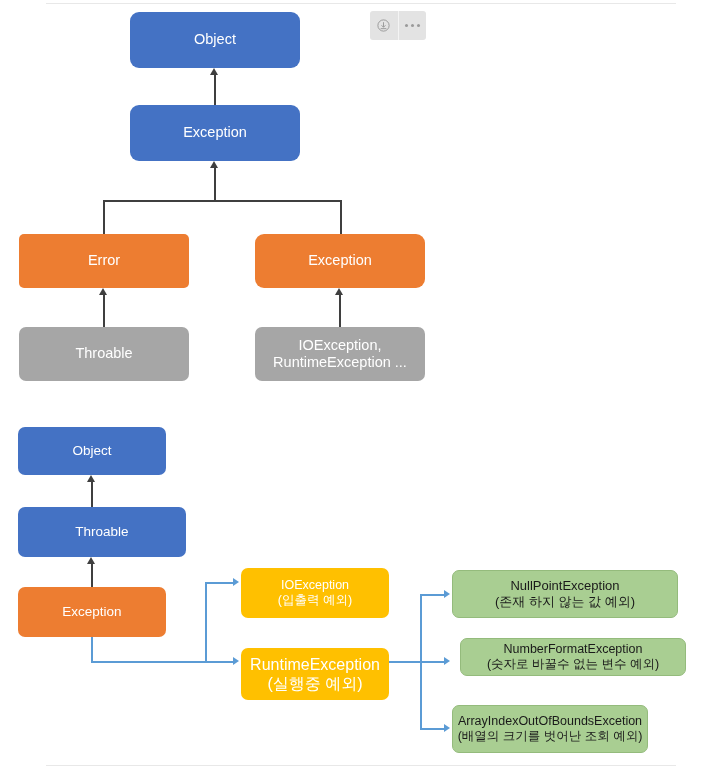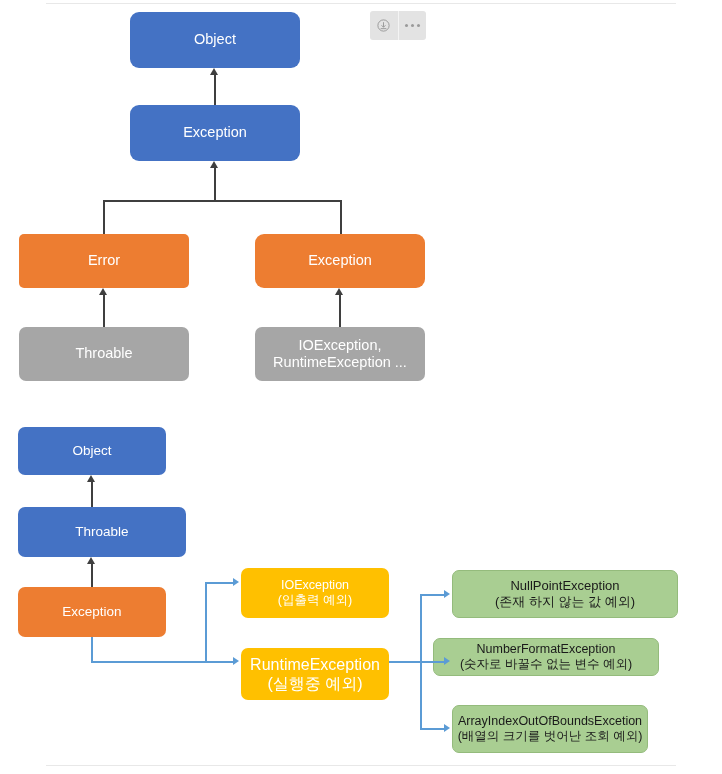--- a/index.html
+++ b/index.html
@@ -127,21 +127,21 @@
 
   
   #d2-object    { left: 18px;  top: 427px; width: 148px; height: 48px; font-size: 13.5px; }
   #d2-throable  { left: 18px;  top: 507px; width: 168px; height: 50px; font-size: 13.5px; }
   #d2-exception { left: 18px;  top: 587px; width: 148px; height: 50px; font-size: 13.5px; }
 
   #d2-ioexc   { left: 241px; top: 556px; width: 148px; height: 50px; font-size: 12.5px; color:#ffffff; }
   #d2-rtexc   { left: 241px; top: 636px; width: 148px; height: 52px; font-size: 16px; color:#ffffff; }
 
   #d2-null    { left: 452px; top: 570px; width: 226px; height: 48px; font-size: 13px; }
-  #d2-numfmt  { left: 433px; top: 638px; width: 226px; height: 30px; font-size: 12.5px; }
+  #d2-numfmt  { left: 460px; top: 638px; width: 226px; height: 30px; font-size: 12.5px; }
   #d2-aioobe  { left: 452px; top: 705px; width: 196px; height: 48px; font-size: 12.5px; }
 
   
   #d2-c1 { left: 91px; top: 482px; height: 25px; }
   #d2-a1 { left: 87px; top: 475px; }
   #d2-c2 { left: 91px; top: 564px; height: 23px; }
   #d2-a2 { left: 87px; top: 557px; }
 
   
   .bv { position: absolute; width: 1.6px; background: #5b9bd5; }

